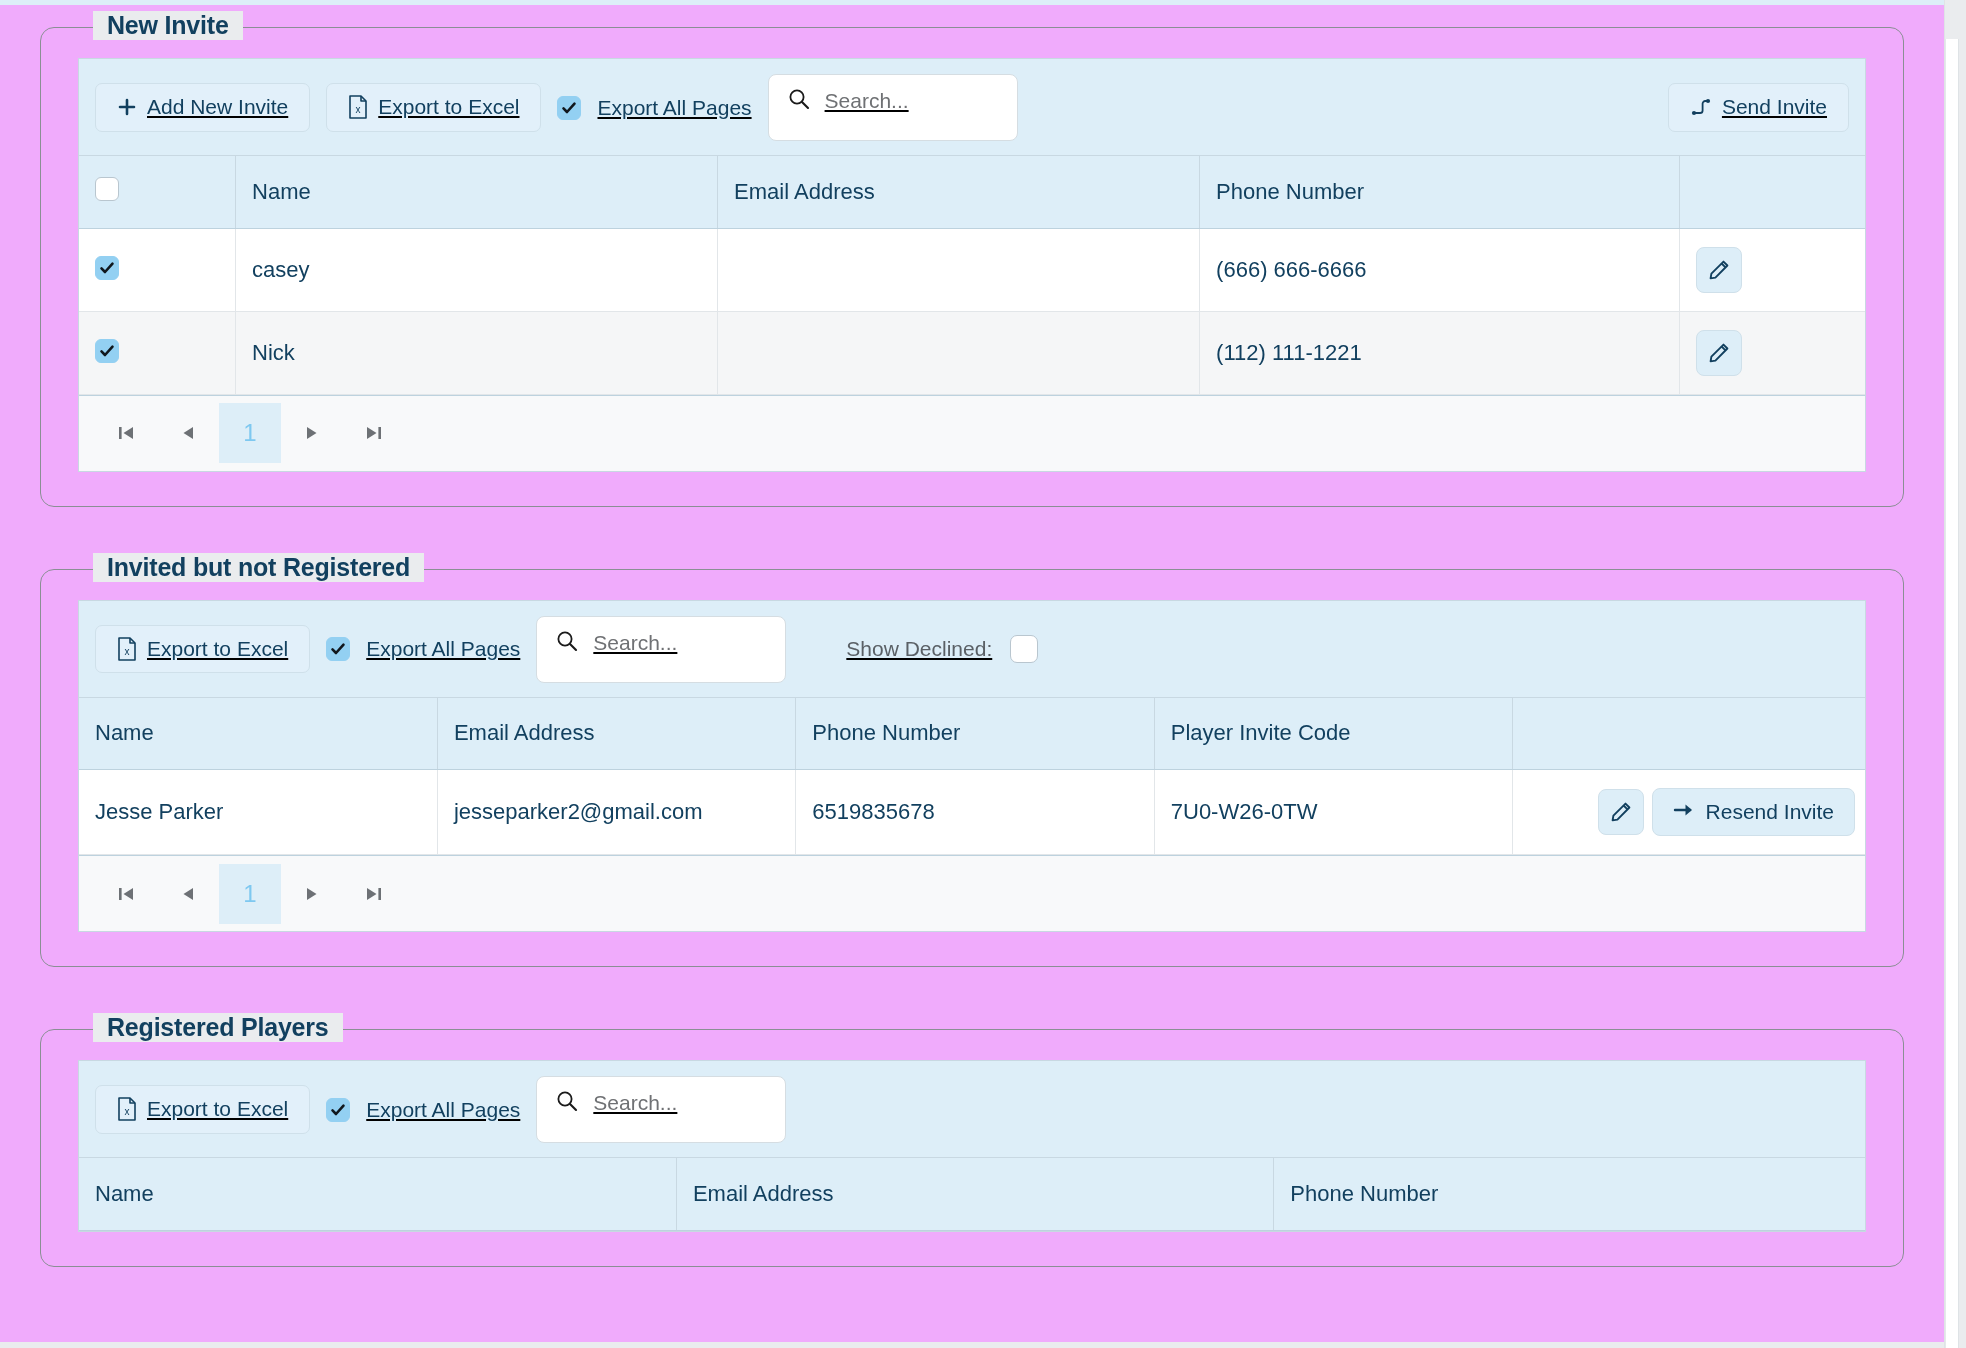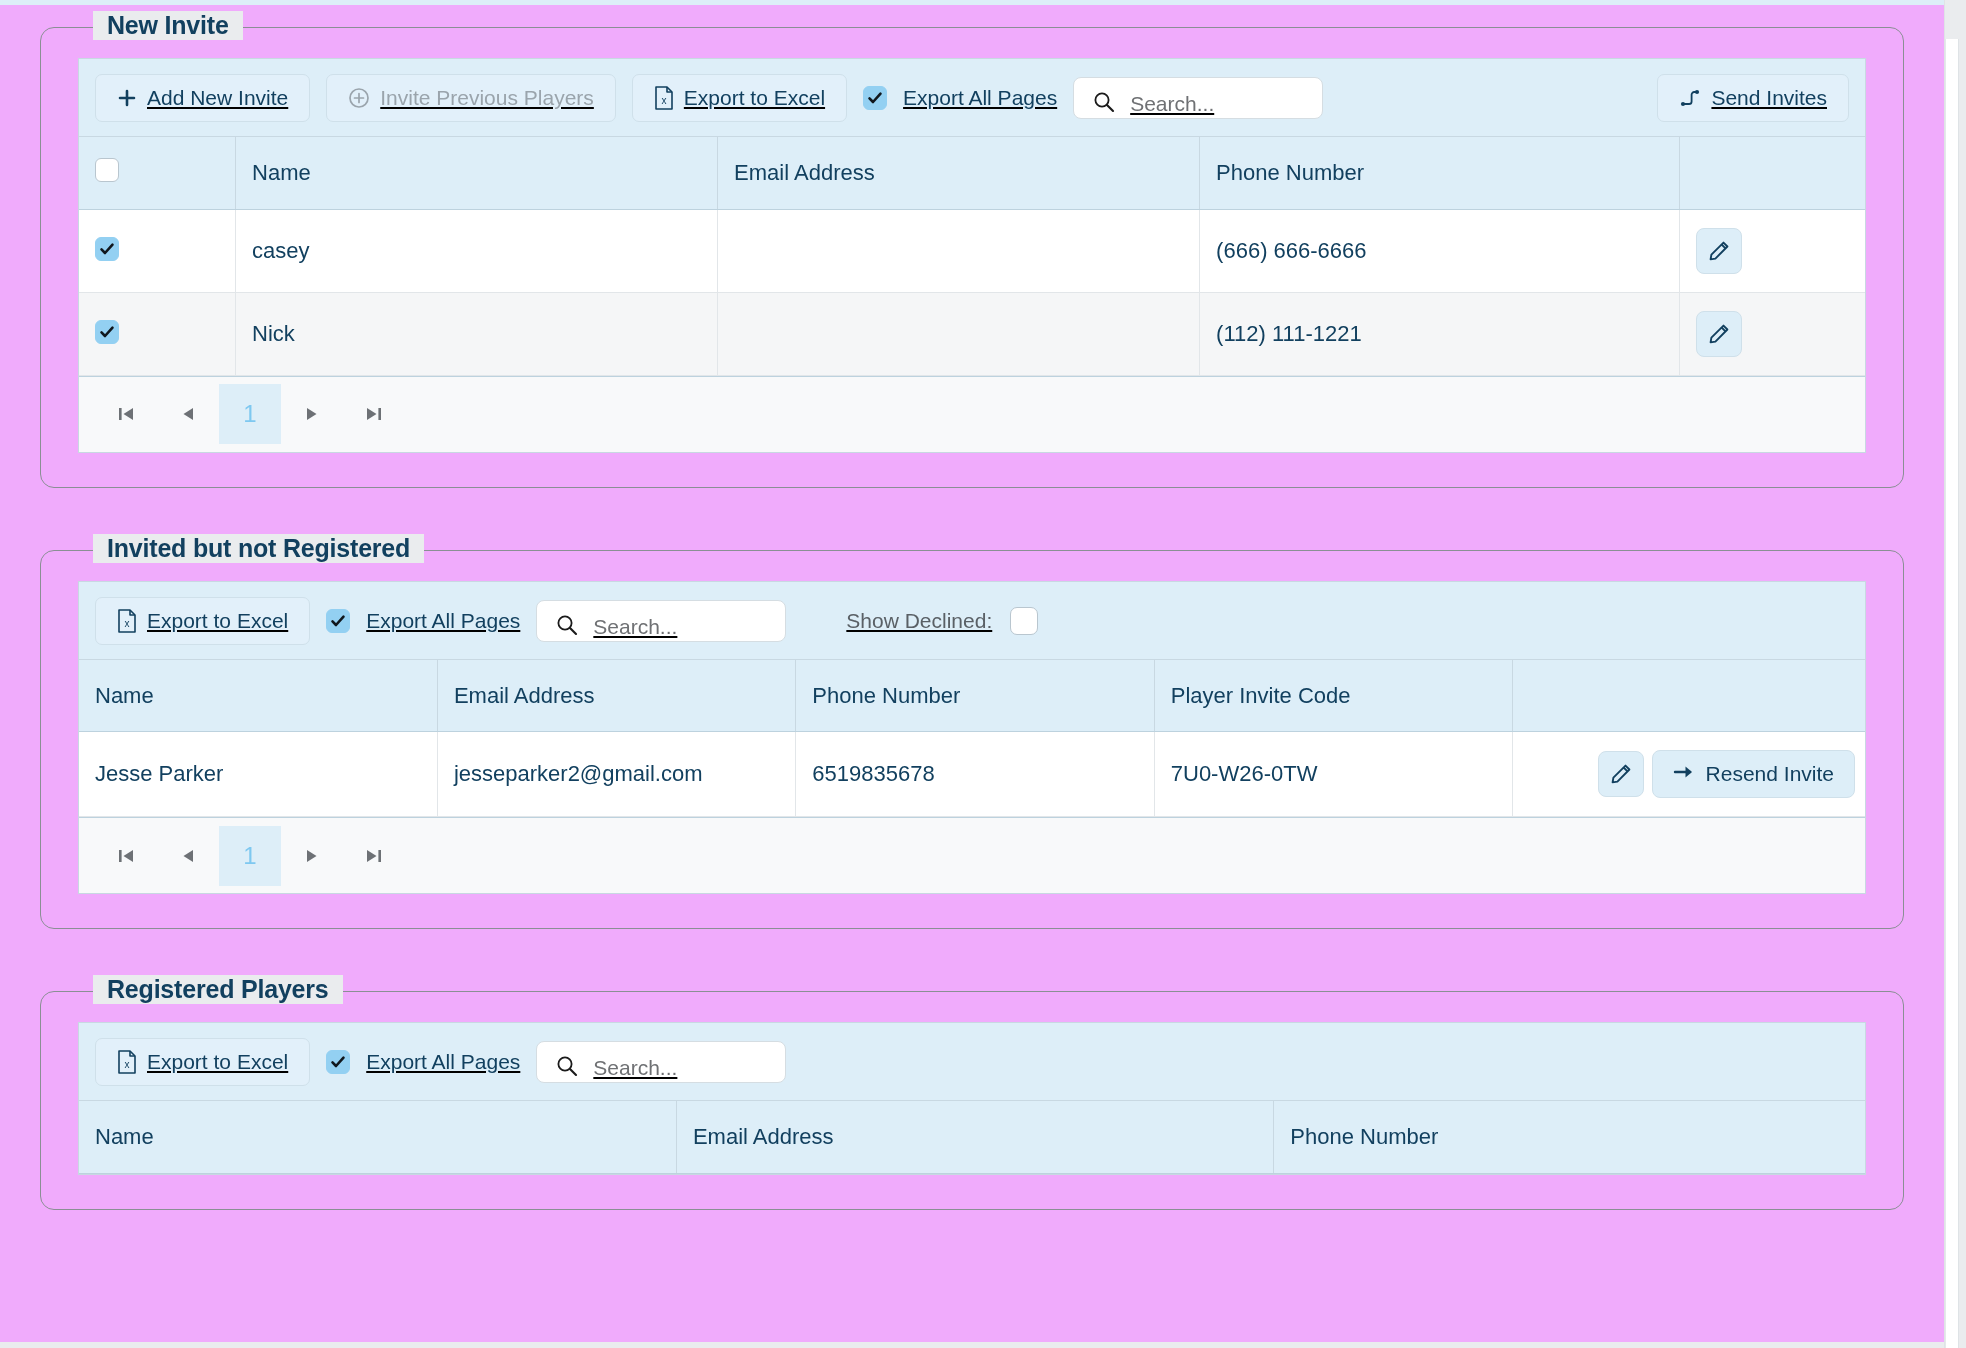--- a/index.html
+++ b/index.html
@@ -121,21 +121,21 @@
   }
   .cbox.on { background: #93d0f2; border-color: #93d0f2; }
   .cbox svg { display: block; }
   .searchbox {
     display: inline-flex;
     align-items: center;
     gap: 14px;
     background: #ffffff;
     border: 1px solid #d5dde2;
     border-radius: 8px;
-    padding: 12px 20px 0 18px;
+    padding: 12px 20px 25px 18px;
     min-width: 250px;
     cursor: text;
   }
   .searchbox .ph {
     font-size: 21px;
     color: #6f7174;
   }
   .spacer { flex: 1 1 auto; }
 
   
@@ -249,29 +249,20 @@
 
           <div class="tbtn">
             <span class="ic">
               <svg width="20" height="20" viewBox="0 0 20 20">
                   <path d="M10 3 v14 M3 10 h14" stroke="#12405f" stroke-width="2.6" stroke-linecap="round"></path>
                 </svg>
             </span>
             <span>Add New Invite</span>
           </div>
 
-          <div class="tbtn disabled">
-            <span class="ic">
-              <svg width="22" height="22" viewBox="0 0 22 22">
-                  <circle cx="11" cy="11" r="9" fill="none" stroke="#9aa4ac" stroke-width="1.7"></circle>
-                  <path d="M11 6.5 v9 M6.5 11 h9" stroke="#9aa4ac" stroke-width="1.7" stroke-linecap="round"></path>
-                </svg>
-            </span>
-            <span>Invite Previous Players</span>
-          </div>
 
           <div class="tbtn">
             <span class="ic">
               <svg width="20" height="24" viewBox="0 0 20 24">
                 <path d="M2 1 h11 l5 5 v17 H2 Z" fill="none" stroke="#12405f" stroke-width="1.6" stroke-linejoin="round"></path>
                 <path d="M13 1 v5 h5" fill="none" stroke="#12405f" stroke-width="1.6" stroke-linejoin="round"></path>
                 <text x="10" y="18" font-size="10" font-family="Liberation Sans, sans-serif" fill="#12405f" text-anchor="middle">x</text>
               </svg>
             </span>
             <span>Export to Excel</span>
@@ -299,21 +290,21 @@
           <div class="spacer"></div>
 
           <div class="tbtn">
             <span class="ic">
               <svg width="22" height="22" viewBox="0 0 22 22">
                 <circle cx="4" cy="17" r="2.1" fill="#12405f"></circle>
                 <circle cx="18" cy="5" r="2.1" fill="#12405f"></circle>
                 <path d="M4 17 h6 a2.6 2.6 0 0 0 2.6 -2.6 V7.6 A2.6 2.6 0 0 1 15.2 5 H18" fill="none" stroke="#12405f" stroke-width="1.8" stroke-linecap="round"></path>
               </svg>
             </span>
-            <span>Send Invites</span>
+            <span>Send Invite</span>
           </div>
         </div>
 
         <table class="tbl">
           <colgroup>
             <col style="width:152px">
               <col style="width:468px">
               <col style="width:468px">
               <col style="width:466px">
               <col style="width:180px">

